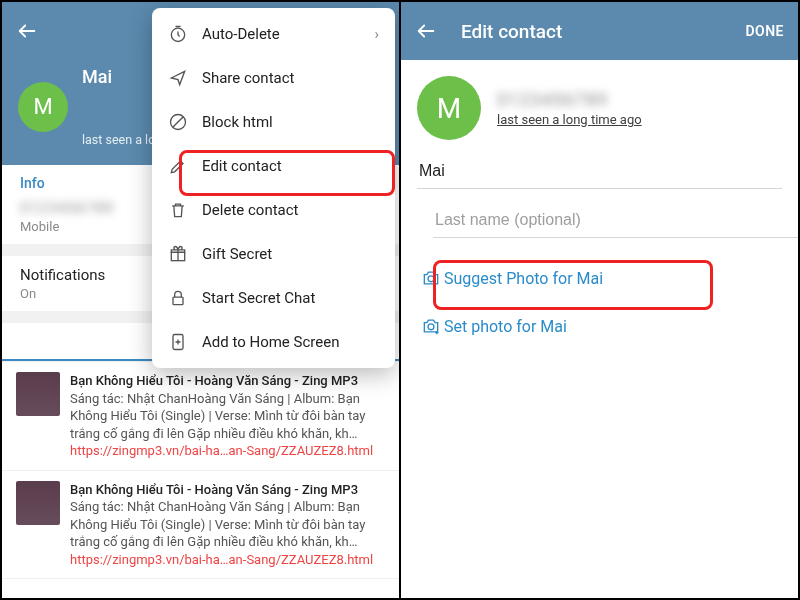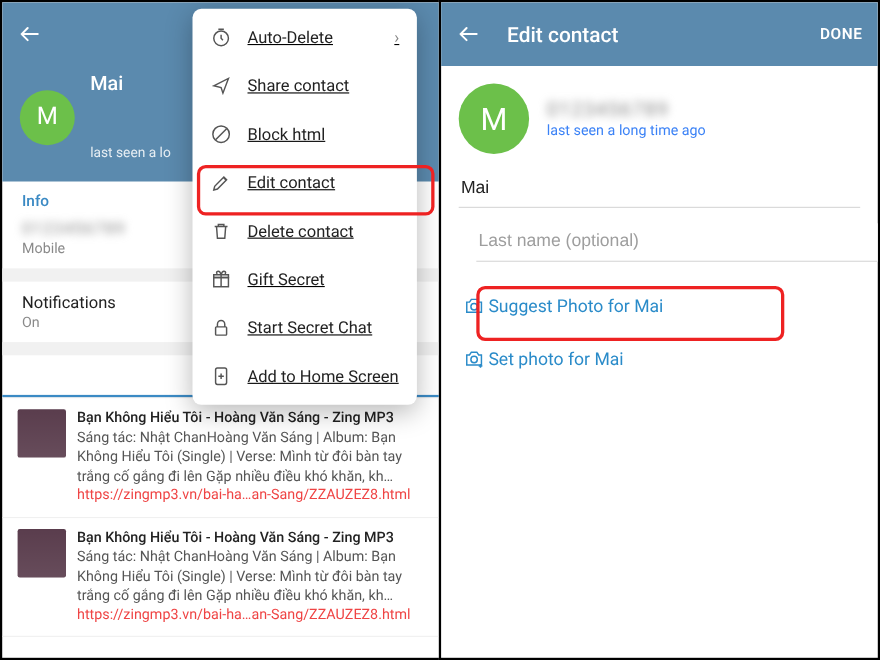--- a/index.html
+++ b/index.html
@@ -75,28 +75,27 @@
   }
   .thumb { width: 44px; height: 44px; background:#5a3d4d; flex-shrink:0; border-radius:2px; }
   .thumb::after{content:"";display:block;width:100%;height:100%;background:linear-gradient(180deg,rgba(255,255,255,0),rgba(255,255,255,0.08));}
   .link-title { color:#222; font-weight:500; }
   .link-desc { color:#555; }
   .link-url { color:#ef4444; word-break:break-all; }
 
   
   .menu {
     position: absolute;
-    top: 6px; right: 20px;
-    width: 204px;
+    top: 6px; right: 4px;
+    width: 243px;
     background: #fff;
     border-radius: 8px;
     box-shadow: 0 6px 24px rgba(0,0,0,.28);
     padding: 4px 0;
     z-index: 20;
-    text-decoration: underline;
   }
   .menu-item {
     display: flex; align-items: center;
     gap: 14px;
     padding: 12px 16px;
     font-size: 15px;
     color: #222;
     cursor: pointer;
   }
   .menu-item .chev { margin-left: auto; color:#888; }
@@ -120,21 +119,21 @@
     font-size:16px; padding:8px 2px; outline:none; color:#222;
   }
   .edit-input::placeholder { color:#9e9e9e; }
   .action-row {
     display:flex; align-items:center; gap:3px;
     padding:14px 4px; color:#2a8bc9; font-size:16px;
     cursor:pointer;
   }
   .action-row .ico svg { stroke:#2a8bc9; }
   .blur-name { filter: blur(4px); color:#888; font-size:18px; letter-spacing:1px; }
-  .status-txt{color:#3b82f6;font-size:13px;margin-top:2px;}
+  .status-txt{color:#404040;font-size:13px;margin-top:2px;text-decoration:underline;}
 </style>
 </head>
 <body>
 
 <div class="pane">
   <div class="header">
     <span class="back-icon">
       <svg viewBox="0 0 24 24">
           <path d="M20 12H4M10 6l-6 6 6 6" stroke="#fff" stroke-width="2" fill="none" stroke-linecap="round" stroke-linejoin="round"></path>
         </svg>

